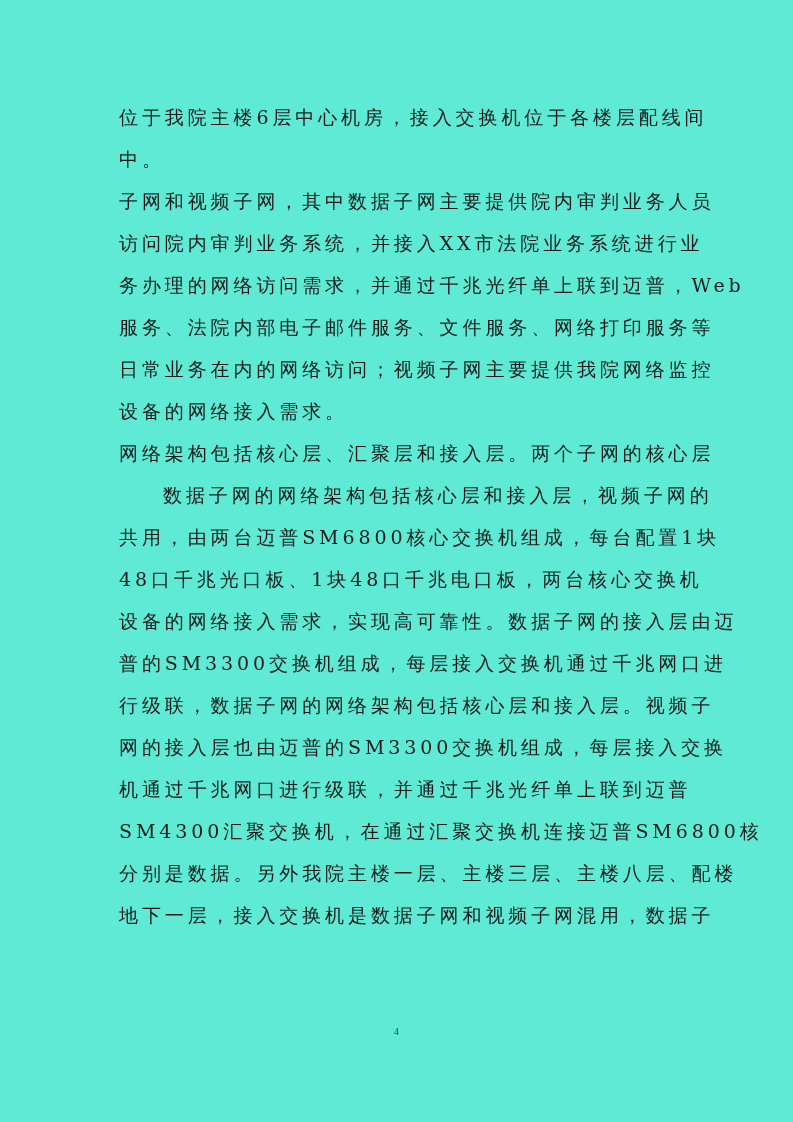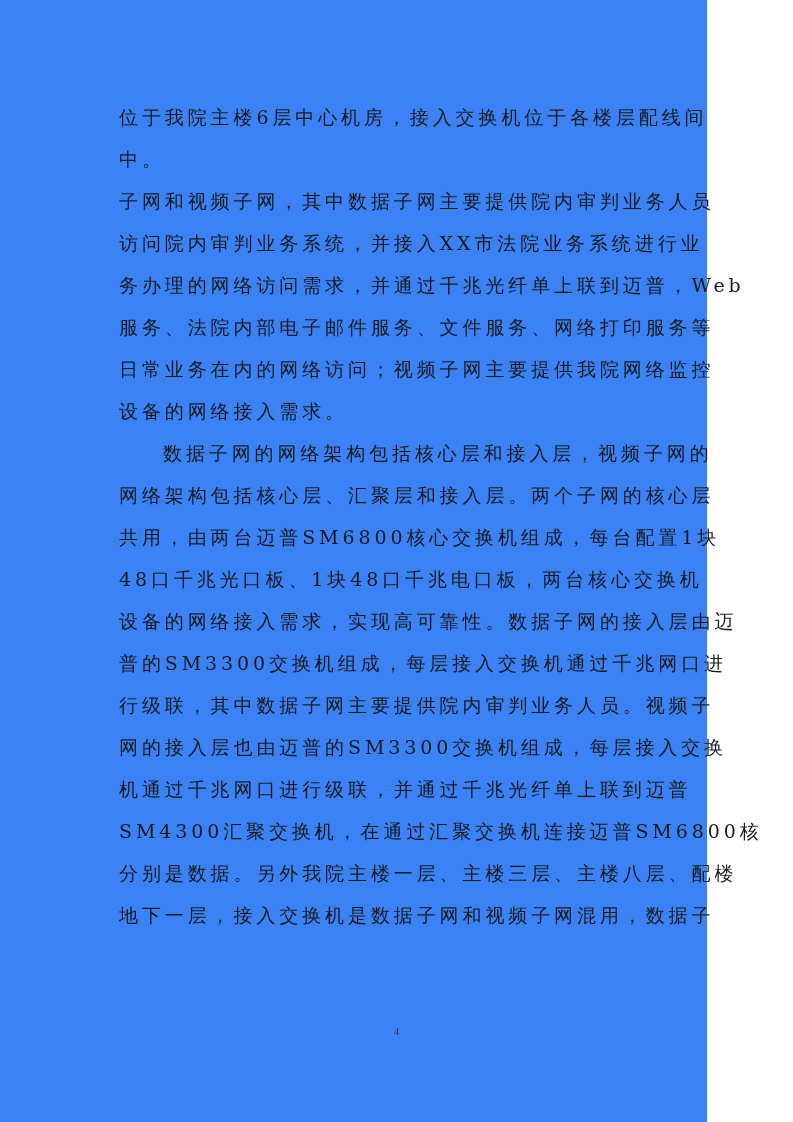--- a/index.html
+++ b/index.html
@@ -1,18 +1,18 @@
 <!DOCTYPE html>
 <html><head>
 <meta charset="utf-8">
 <style>
   html, body { margin:0; padding:0; background:#ffffff; }
   body { width:793px; height:1122px; position:relative; overflow:hidden;
          font-family: "DejaVu Serif", "Liberation Serif", serif; color:#1a1a1a; }
-  .page { position:absolute; left:0; top:0; width:707px; height:1122px; background:#3b82f6; }
+  .page { position:absolute; left:0; top:0; width:793px; height:1122px; background:#5eead4; }
   .body-text { position:absolute; left:119px; top:96px; width:555px; }
   .line { height:42px; line-height:42px; font-size:19px; white-space:nowrap;
           letter-spacing:3.9px; text-align:justify; text-align-last:justify; display:block; }
   .line.last { text-align-last:left; }
   .line.indent { padding-left:44px; }
   .page-number { position:absolute; top:1026px; left:0; width:793px; text-align:center;
                  font-size:10px; color:#333; font-family:"Liberation Serif", serif; }
 </style>
 </head>
 <body>
@@ -20,27 +20,27 @@
 <div class="page">
   <div class="body-text">
     <span class="line">位于我院主楼6层中心机房，接入交换机位于各楼层配线间</span>
     <span class="line last">中。</span>
     <span class="line">子网和视频子网，其中数据子网主要提供院内审判业务人员</span>
     <span class="line">访问院内审判业务系统，并接入XX市法院业务系统进行业</span>
     <span class="line">务办理的网络访问需求，并通过千兆光纤单上联到迈普，Web</span>
     <span class="line">服务、法院内部电子邮件服务、文件服务、网络打印服务等</span>
     <span class="line">日常业务在内的网络访问；视频子网主要提供我院网络监控</span>
     <span class="line last">设备的网络接入需求。</span>
+    <span class="line">网络架构包括核心层、汇聚层和接入层。两个子网的核心层</span>
     <span class="line indent">数据子网的网络架构包括核心层和接入层，视频子网的</span>
-    <span class="line">网络架构包括核心层、汇聚层和接入层。两个子网的核心层</span>
     <span class="line">共用，由两台迈普SM6800核心交换机组成，每台配置1块</span>
     <span class="line">48口千兆光口板、1块48口千兆电口板，两台核心交换机</span>
     <span class="line">设备的网络接入需求，实现高可靠性。数据子网的接入层由迈</span>
     <span class="line">普的SM3300交换机组成，每层接入交换机通过千兆网口进</span>
-    <span class="line">行级联，其中数据子网主要提供院内审判业务人员。视频子</span>
+    <span class="line">行级联，数据子网的网络架构包括核心层和接入层。视频子</span>
     <span class="line">网的接入层也由迈普的SM3300交换机组成，每层接入交换</span>
     <span class="line">机通过千兆网口进行级联，并通过千兆光纤单上联到迈普</span>
     <span class="line">SM4300汇聚交换机，在通过汇聚交换机连接迈普SM6800核</span>
     <span class="line">分别是数据。另外我院主楼一层、主楼三层、主楼八层、配楼</span>
     <span class="line">地下一层，接入交换机是数据子网和视频子网混用，数据子</span>
   </div>
   <div class="page-number">4</div>
 </div>
 
 </body></html>

